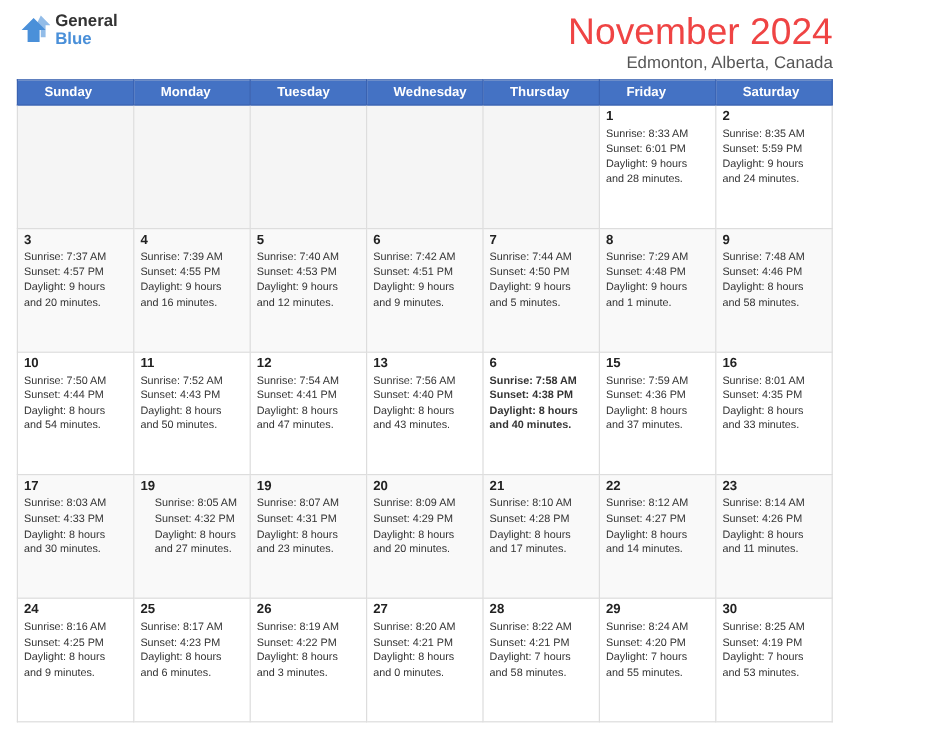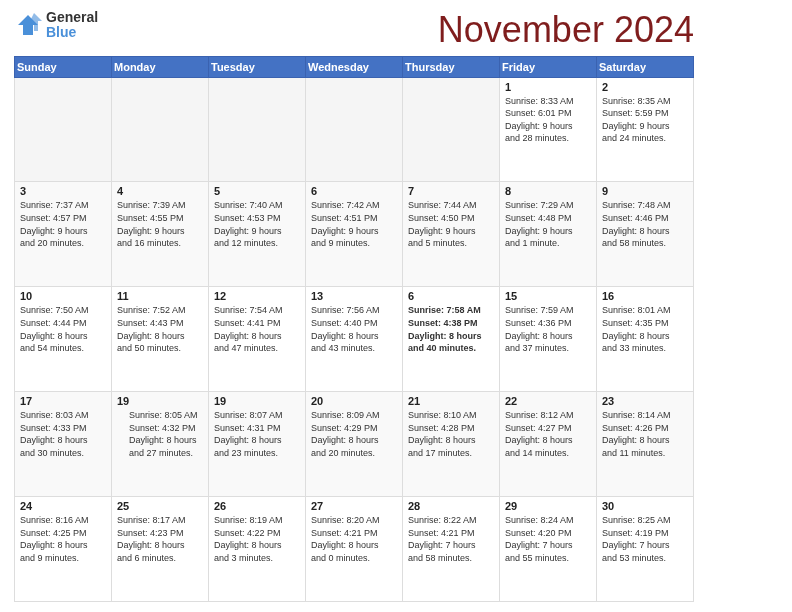--- a/index.html
+++ b/index.html
@@ -38,41 +38,41 @@
     .logo-text span:first-child { color: #333; }
     .logo-text span:last-child { color: #4a90d9; }
     .logo-icon {
       width: 28px;
       height: 28px;
     }
     .header-right {
       text-align: right;
     }
     .month-title {
-      font-size: 36px;
+      font-size: 31px;
       font-weight: 300;
-      color: #7f1d1d;
+      color: #ef4444;
       line-height: 1.1;
     }
     .location {
       font-size: 14px;
       color: #555;
     }
     .calendar-table {
       width: 100%;
       border-collapse: collapse;
       flex: 1;
       table-layout: fixed;
     }
     .calendar-table th {
       background-color: #4472C4;
       color: #fff;
       font-size: 11px;
       font-weight: bold;
-      padding: 4px 2px;
+      padding: 4px 22px;
       text-align: left;
       border: 1px solid #3a62b0;
     }
     .calendar-table td {
       border: 1px solid #ddd;
       vertical-align: top;
       padding: 3px 5px;
       font-size: 9px;
       color: #333;
       background: #fff;
@@ -107,20 +107,21 @@
         <polygon points="14,4 24,14 19,14 19,24 9,24 9,14 4,14" fill="#4a90d9"></polygon>
         <polygon points="20,2 28,10 24,10 24,20 20,20 20,10 16,10" fill="#4a90d9" opacity="0.6"></polygon>
       </svg>
       <div class="logo-text">
         <span>General</span>
         <span>Blue</span>
       </div>
     </div>
     <div class="header-right">
       <div class="month-title">November 2024</div>
+      <div class="location">Edmonton, Alberta, Canada</div>
     </div>
   </div>
 
   <table class="calendar-table">
     <thead>
       <tr>
 
       <th>Sunday</th>
           <th>Monday</th>
           <th>Tuesday</th>

